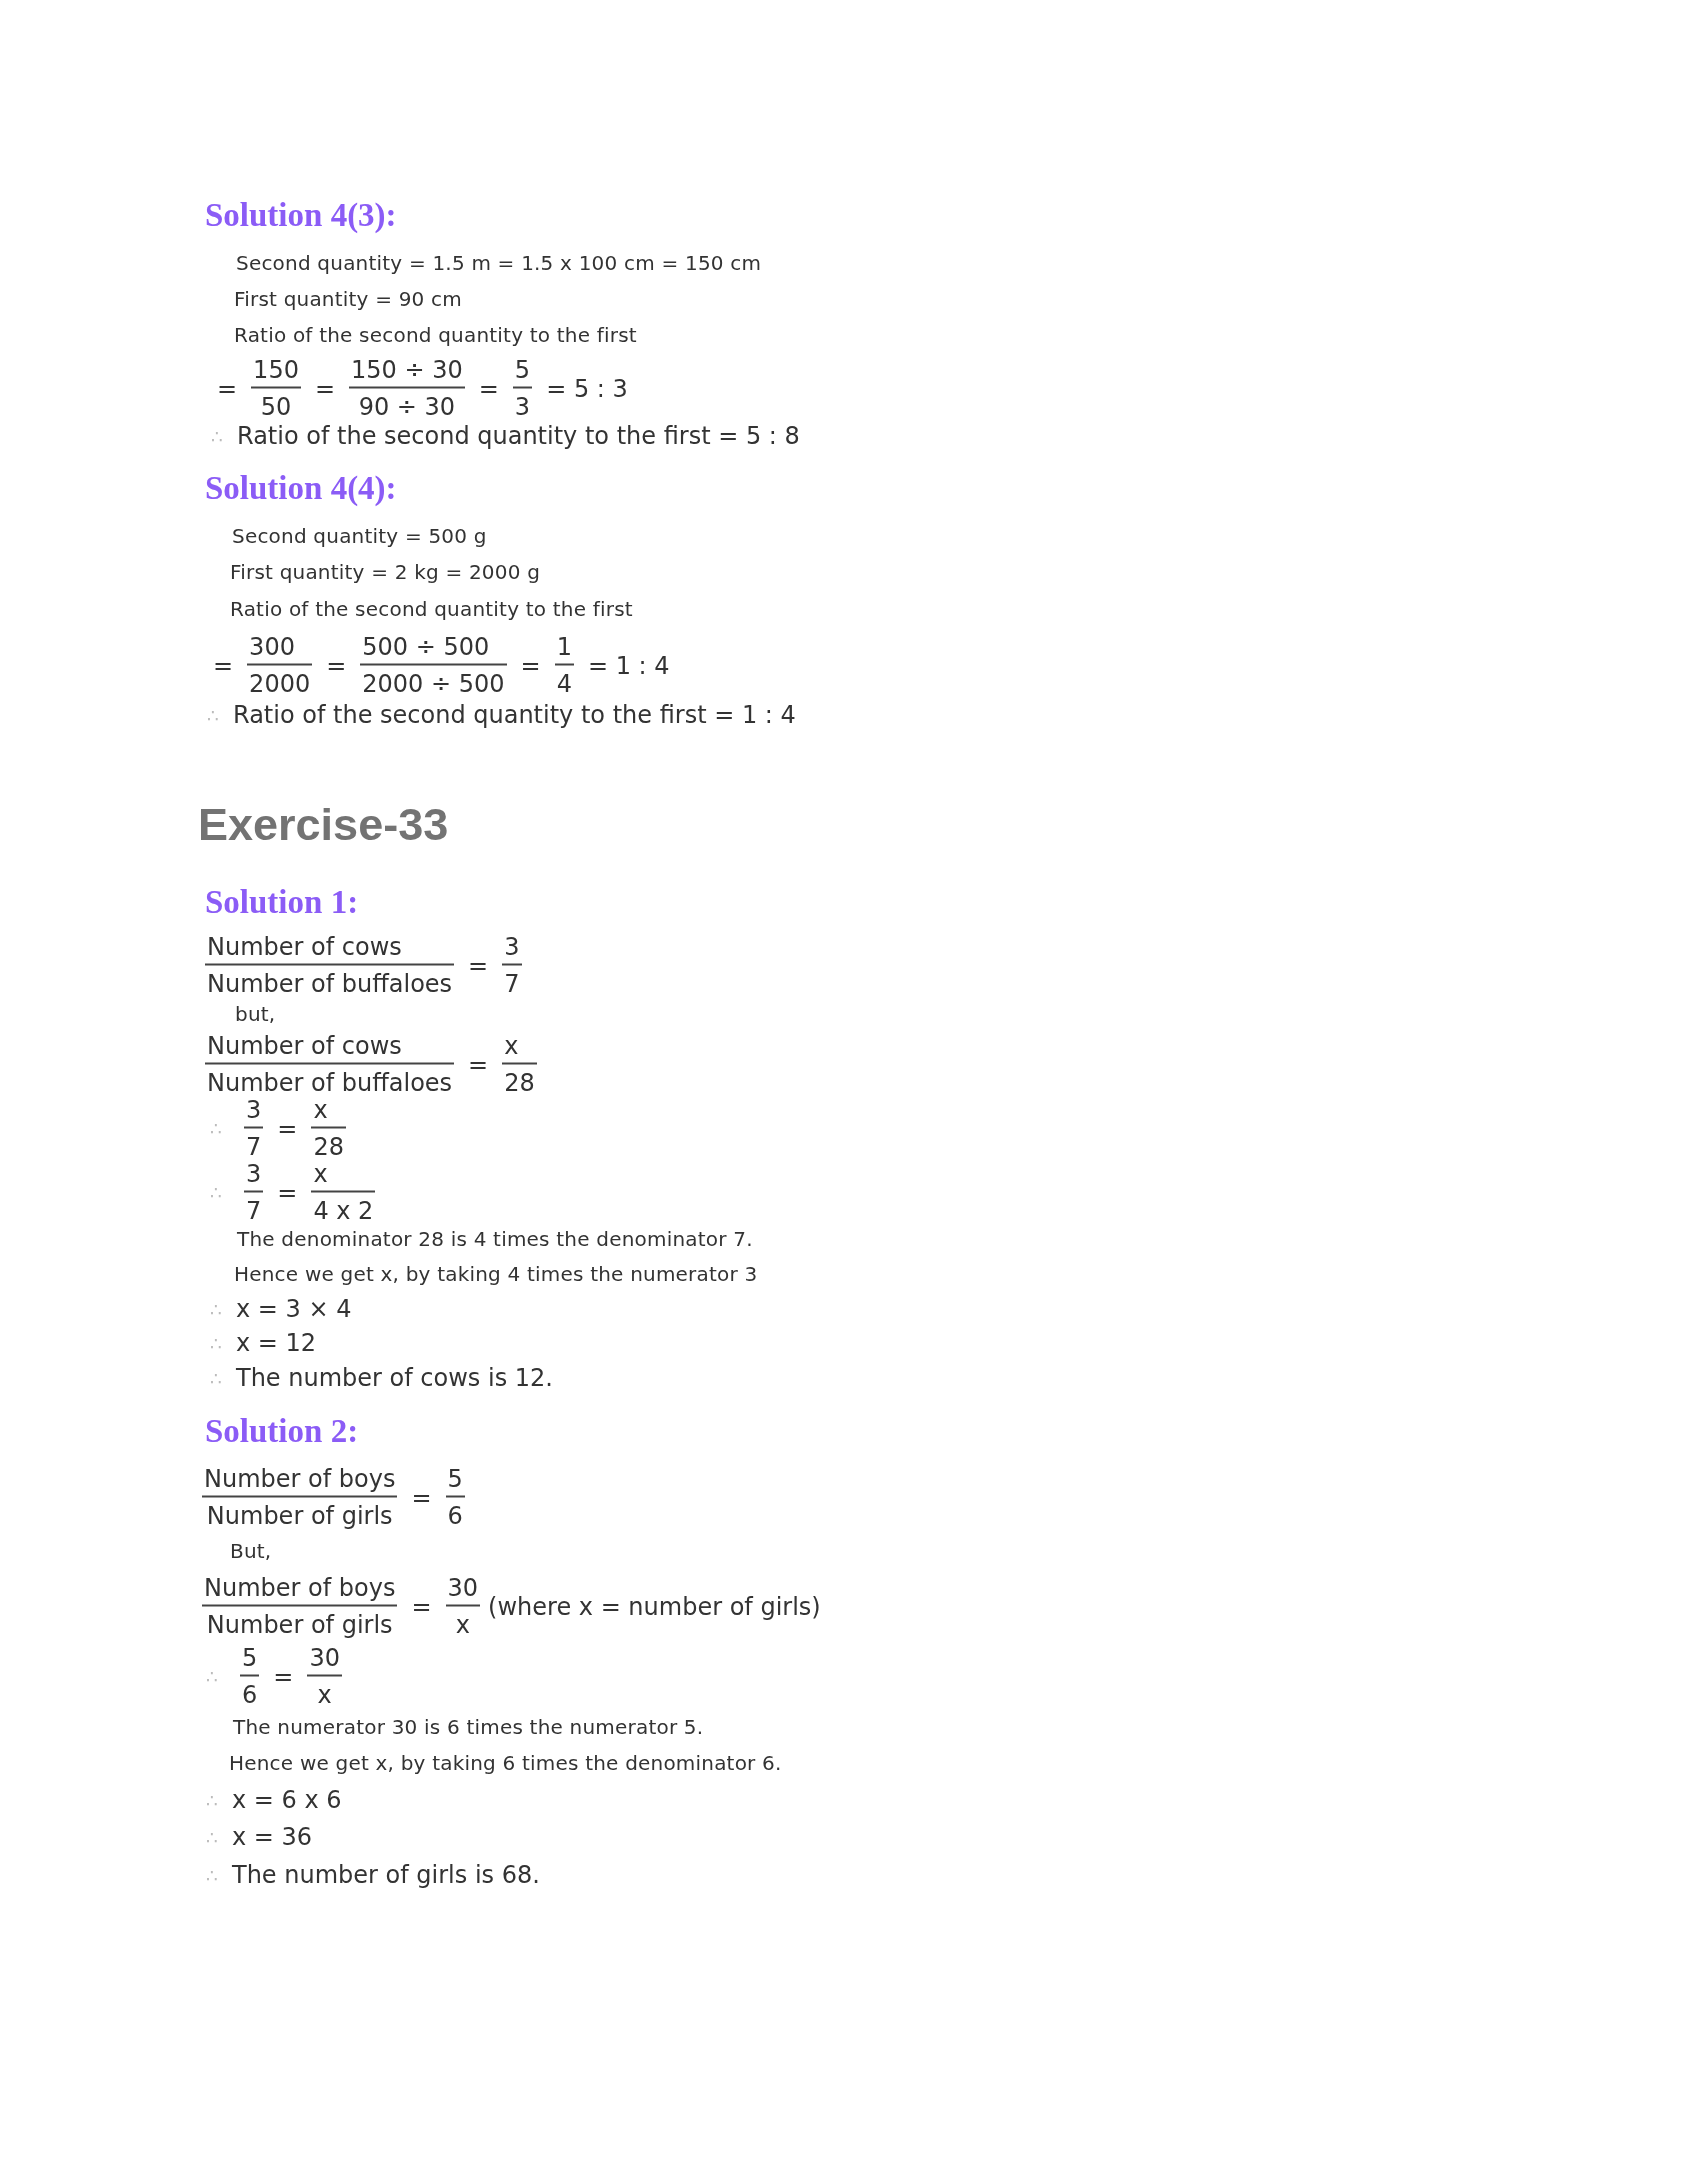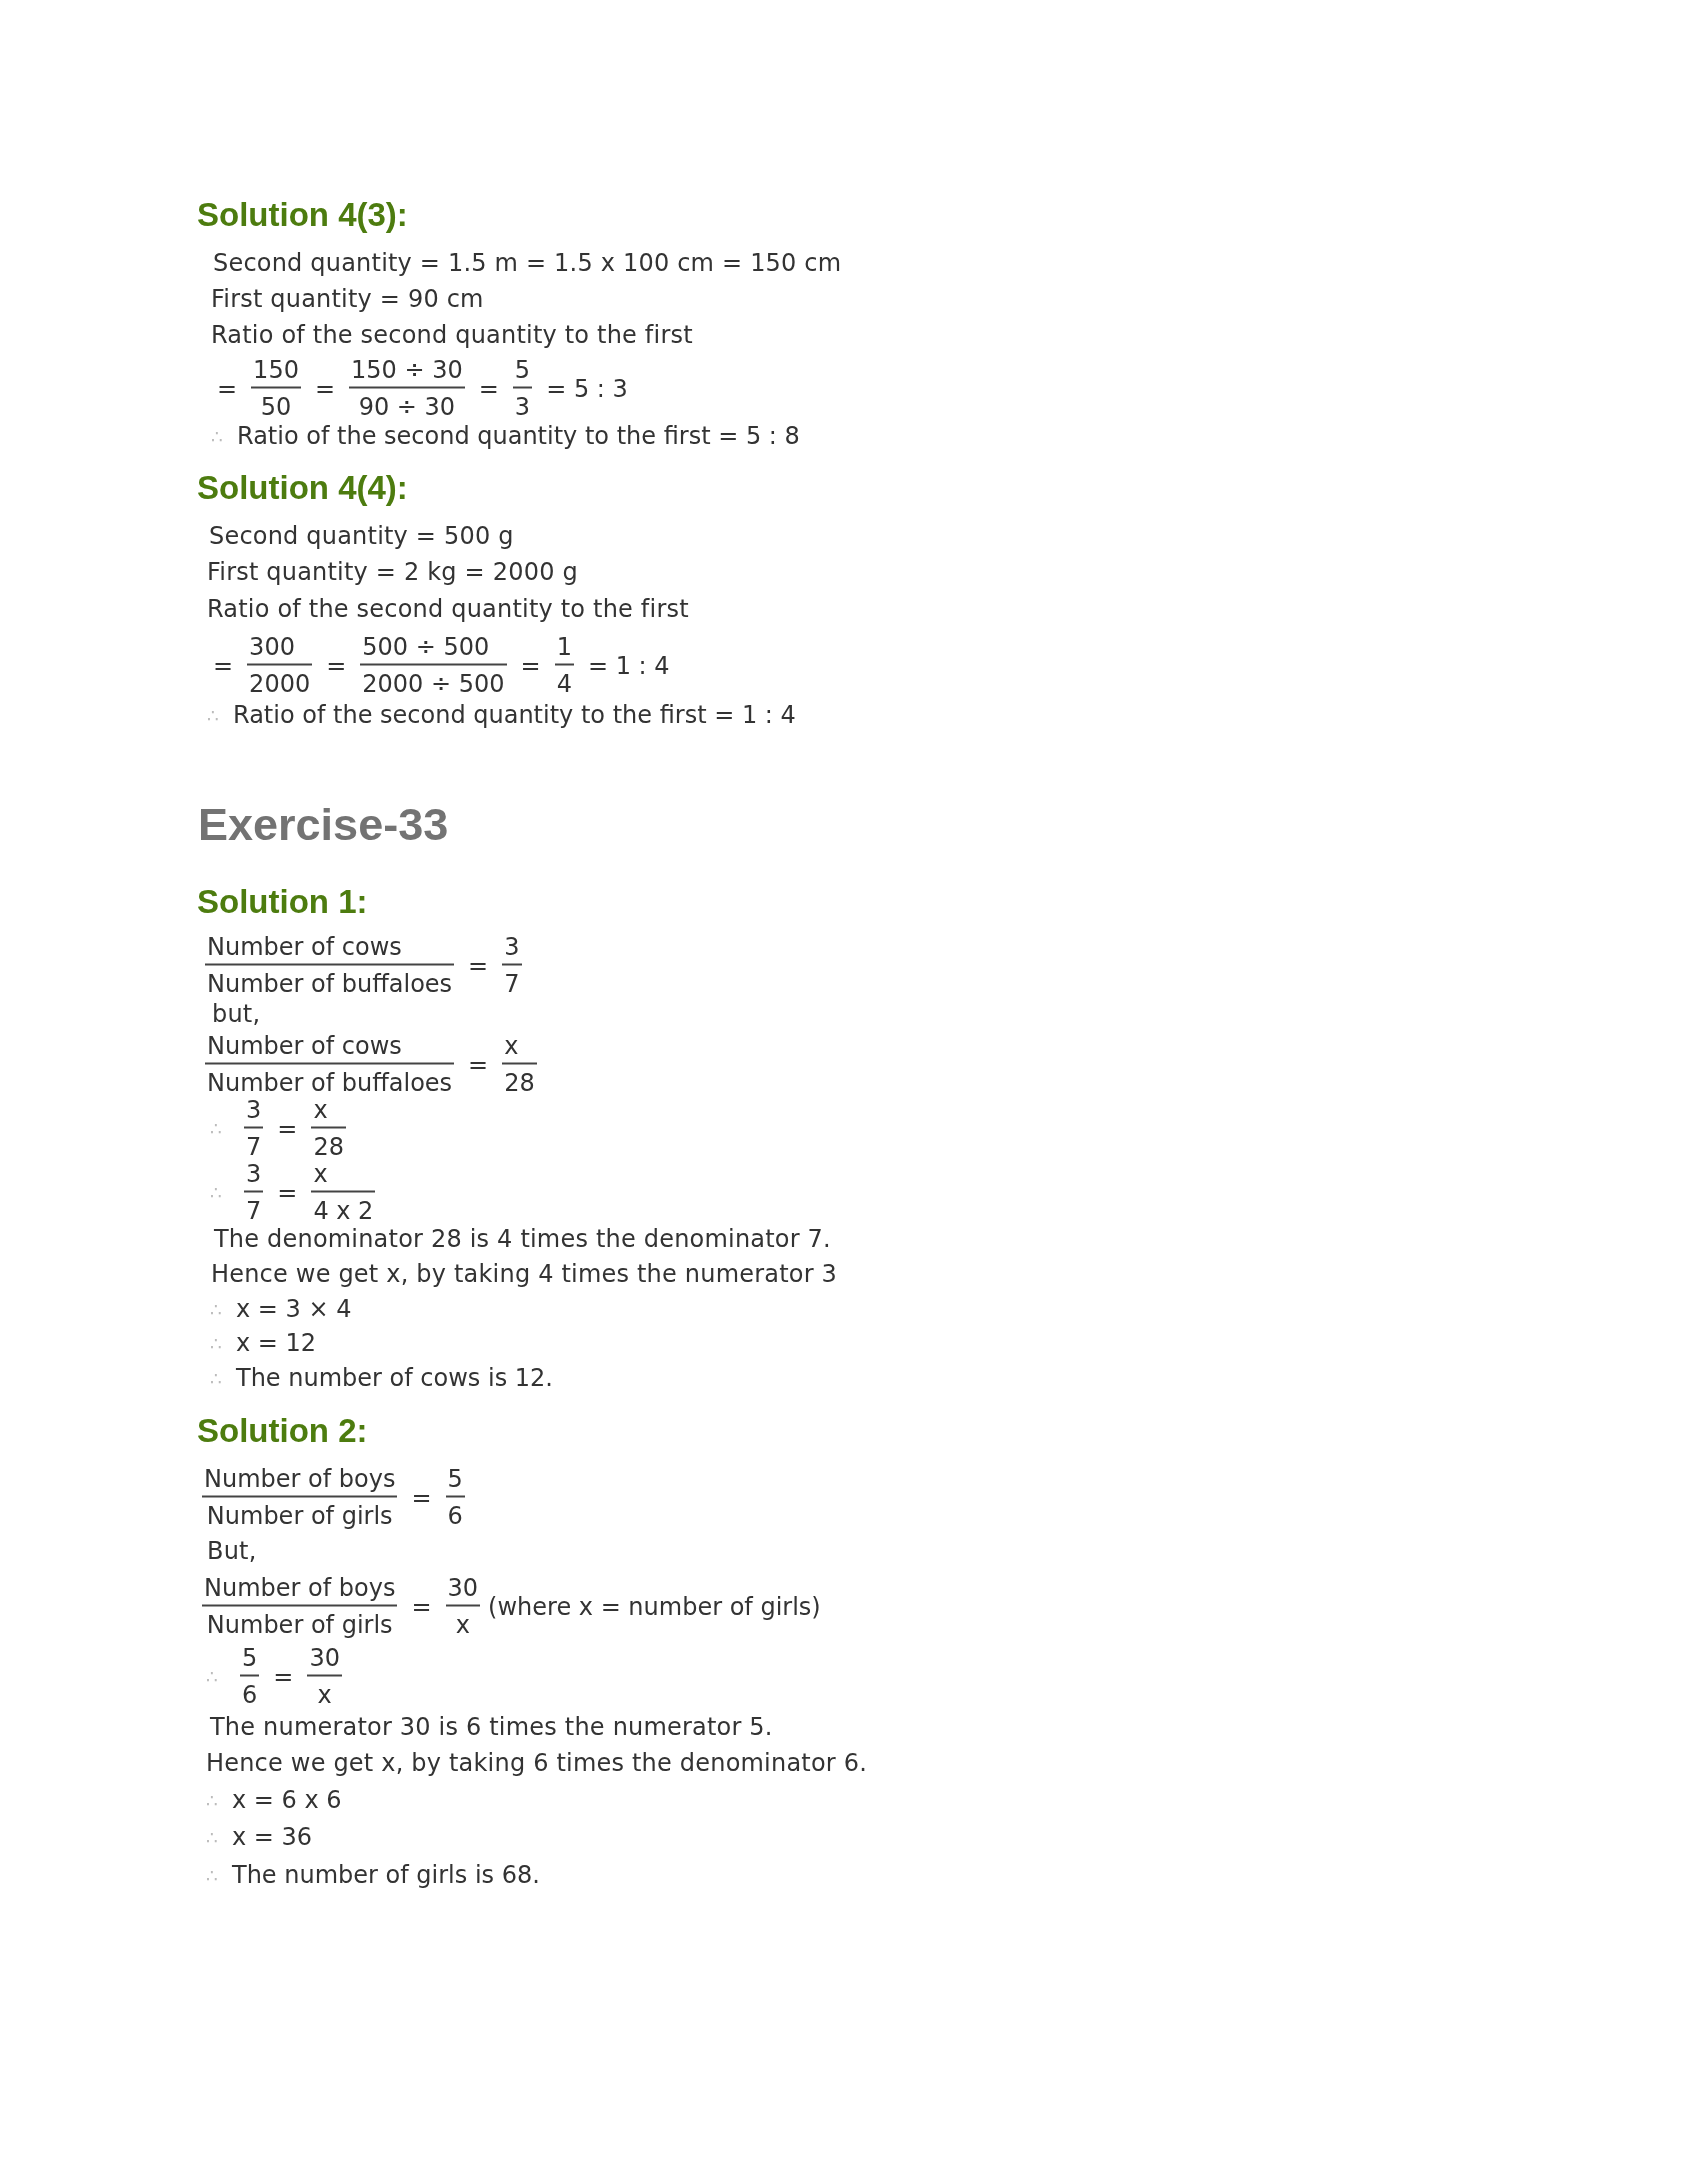--- a/index.html
+++ b/index.html
@@ -1,23 +1,23 @@
 <!DOCTYPE html>
 <html><head>
 <meta charset="utf-8">
 <style>
   html, body { margin:0; padding:0; background:#ffffff; }
   body { width:1683px; height:2178px; position:relative; overflow:hidden;
          font-family:"DejaVu Sans", sans-serif; color:#2a2a2a; }
-  .h-sol { position:absolute; font-family:Liberation Sans, sans-serif; font-weight:bold;
-           font-size:33px; color:#4d7c0f; left:197px; transform:translateY(-50%); white-space:nowrap; }
+  .h-sol { position:absolute; font-family:Liberation Serif, serif; font-weight:bold;
+           font-size:33px; color:#8b5cf6; left:205px; transform:translateY(-50%); white-space:nowrap; }
   .h-ex { position:absolute; font-family:"Liberation Sans", sans-serif; font-weight:bold;
           font-size:45px; color:#737373; left:198px; transform:translateY(-50%); white-space:nowrap; }
-  .line { position:absolute; font-size:24px; transform:translateY(-50%); white-space:nowrap;
-          letter-spacing:0.2px; color:#333; }
+  .line { position:absolute; font-size:20px; transform:translateY(-50%); white-space:nowrap;
+          letter-spacing:0.2px; color:#333;margin-left:23px; }
   .row { position:absolute; display:flex; align-items:center; transform:translateY(-50%);
          font-size:24px; white-space:nowrap; color:#333; }
   .frac { display:inline-flex; flex-direction:column; align-items:flex-start; margin:0 8px; }
   .frac .num { padding:0 2px 2px 2px; line-height:30px; }
   .frac .den { padding:3px 2px 0 2px; border-top:2px solid #444; line-height:30px; align-self:stretch; text-align:center; }
   .op { margin:0 6px; }
   .therefore { color:#bbbbbb; font-size:18px; width:26px; display:inline-block; }
   .therefore-line { position:absolute; transform:translateY(-50%); font-size:24px; white-space:nowrap; color:#333; display:flex; align-items:center; }
 </style>
 </head>

